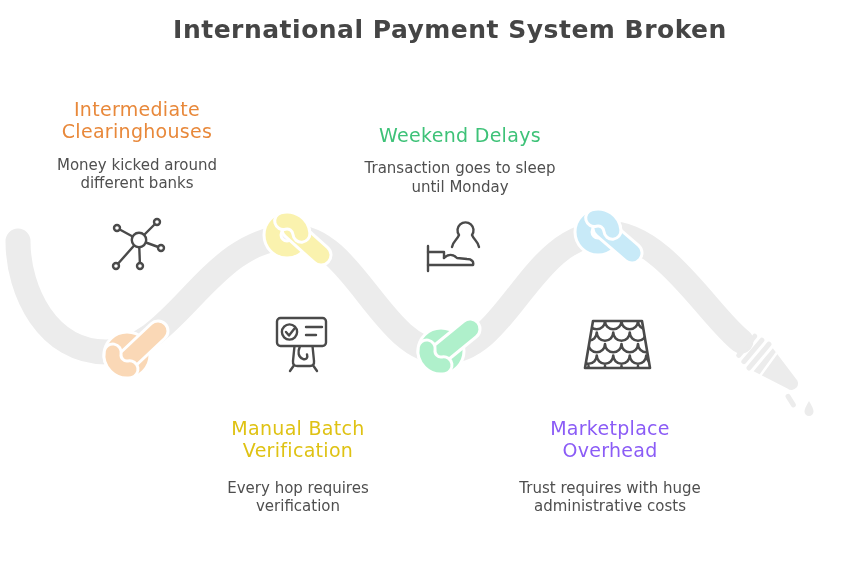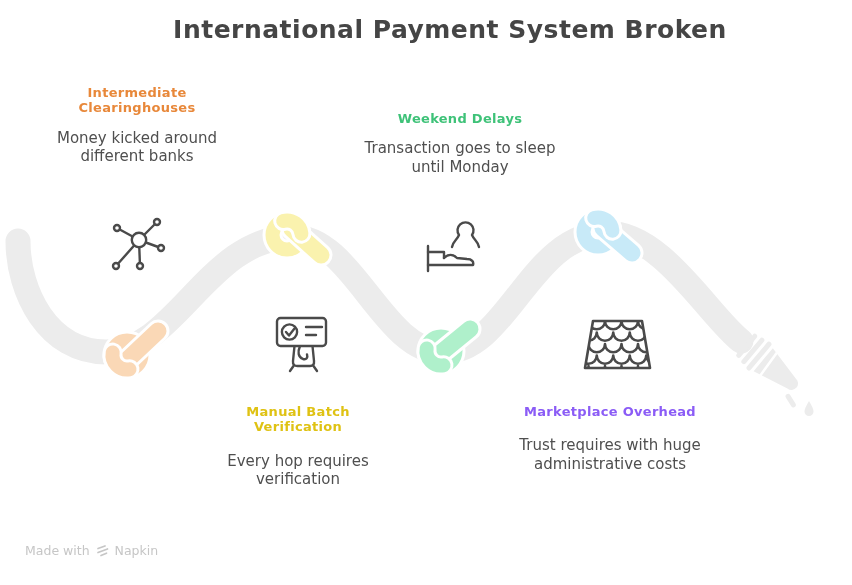--- a/index.html
+++ b/index.html
@@ -6,21 +6,21 @@
   #stage{
     position:relative;width:852px;height:585px;background:#FFFFFF;overflow:hidden;
     font-family:"DejaVu Sans","Liberation Sans",sans-serif;
   }
   #scene{position:absolute;left:0;top:0;width:852px;height:585px;}
   .title{
     position:absolute;left:0;top:15px;width:852px;text-align:center;
     font-size:25px;font-weight:700;letter-spacing:.5px;
   }
   .section{position:absolute;text-align:center;}
-  .sec-label{font-size:13px;font-weight:700;line-height:1.18;letter-spacing:.3px;}
+  .sec-label{font-size:19px;font-weight:400;line-height:1.18;letter-spacing:.3px;margin-top:13px;}
   .sec-desc{font-size:15px;line-height:1.22;font-weight:500;}
   .sec-top .sec-desc{margin-top:13px;}
   .sec-bottom .sec-desc{margin-top:17px;}
   #sec-1{left:28px;top:85px;width:218px;}
   #sec-2{left:350px;top:111px;width:220px;}
   #sec-3{left:203px;top:404px;width:190px;}
   #sec-4{left:510px;top:404px;width:200px;}
   .footer{
     position:absolute;left:25px;top:543px;display:flex;align-items:center;gap:5px;
     font-size:12.5px;font-weight:500;cursor:pointer;
@@ -144,21 +144,14 @@
   <div id="sec-2" class="section sec-top">
     <div class="sec-label" style="color: rgb(62, 194, 120);">Weekend Delays</div>
     <div class="sec-desc" style="color: rgb(79, 79, 79);">Transaction goes to sleep until Monday</div>
   </div>
 
   <div id="sec-4" class="section sec-bottom">
     <div class="sec-label" style="color: #8b5cf6;">Marketplace Overhead</div>
     <div class="sec-desc" style="color: rgb(79, 79, 79);">Trust requires with huge administrative costs</div>
   </div>
 
-  <div class="footer" style="color: rgb(198, 198, 198);">
-    <span>Made with</span>
-    <svg width="15" height="15" viewBox="0 0 15 15">
-      <path d="M 3 5.5 L 10 3 M 3 9.5 L 12.5 6 M 6 12.5 L 11.5 10.2" stroke="currentColor" stroke-width="1.7" stroke-linecap="round" fill="none"></path>
-    </svg>
-    <span>Napkin</span>
-  </div>
 
 </div>
 
 </body></html>

